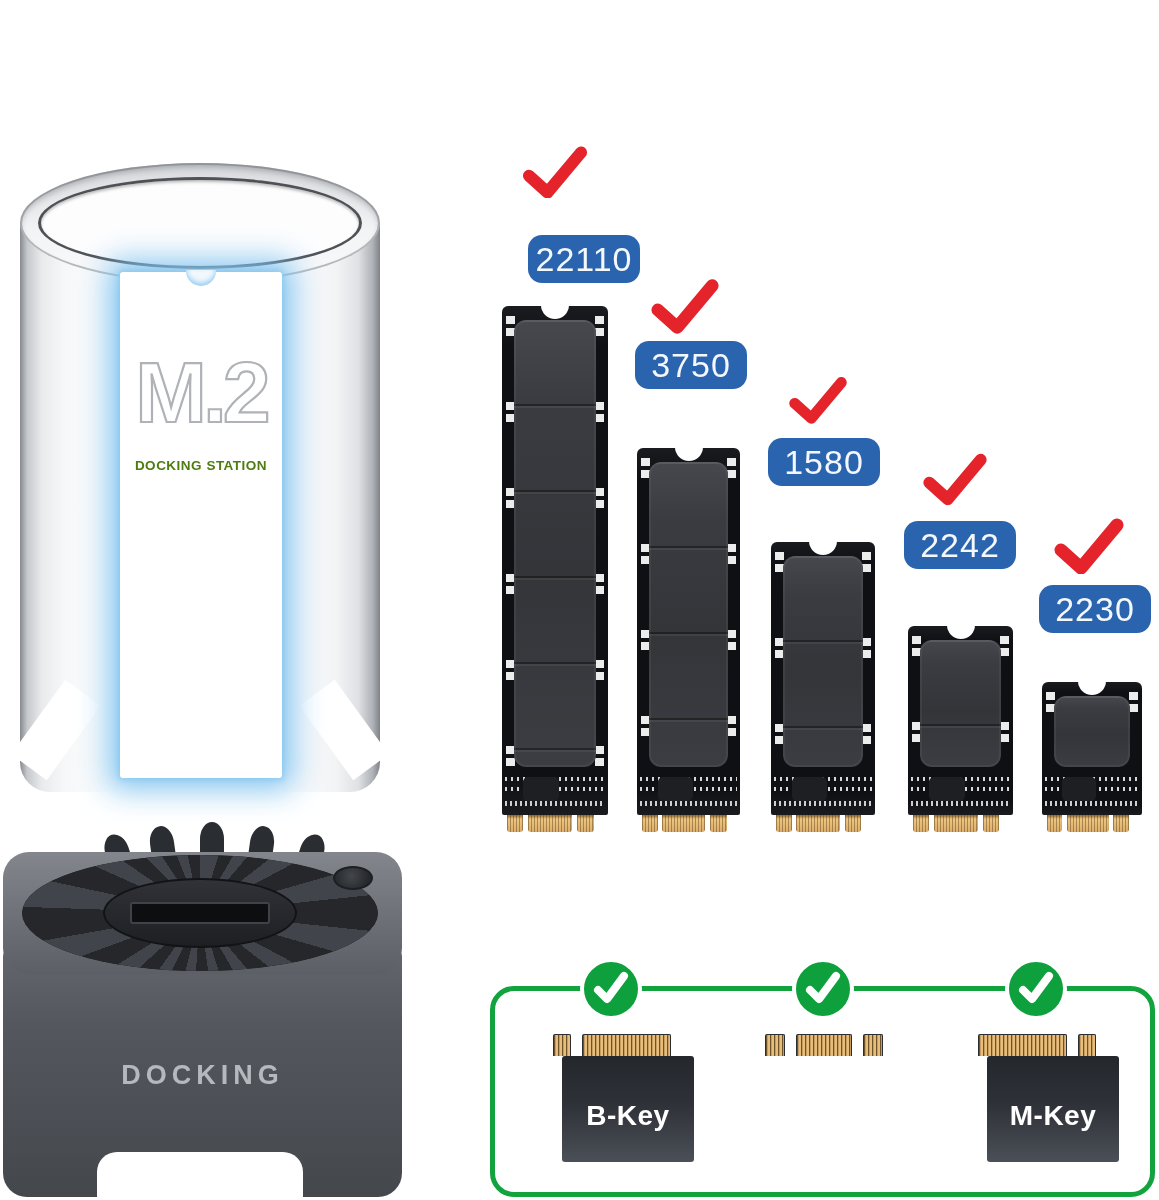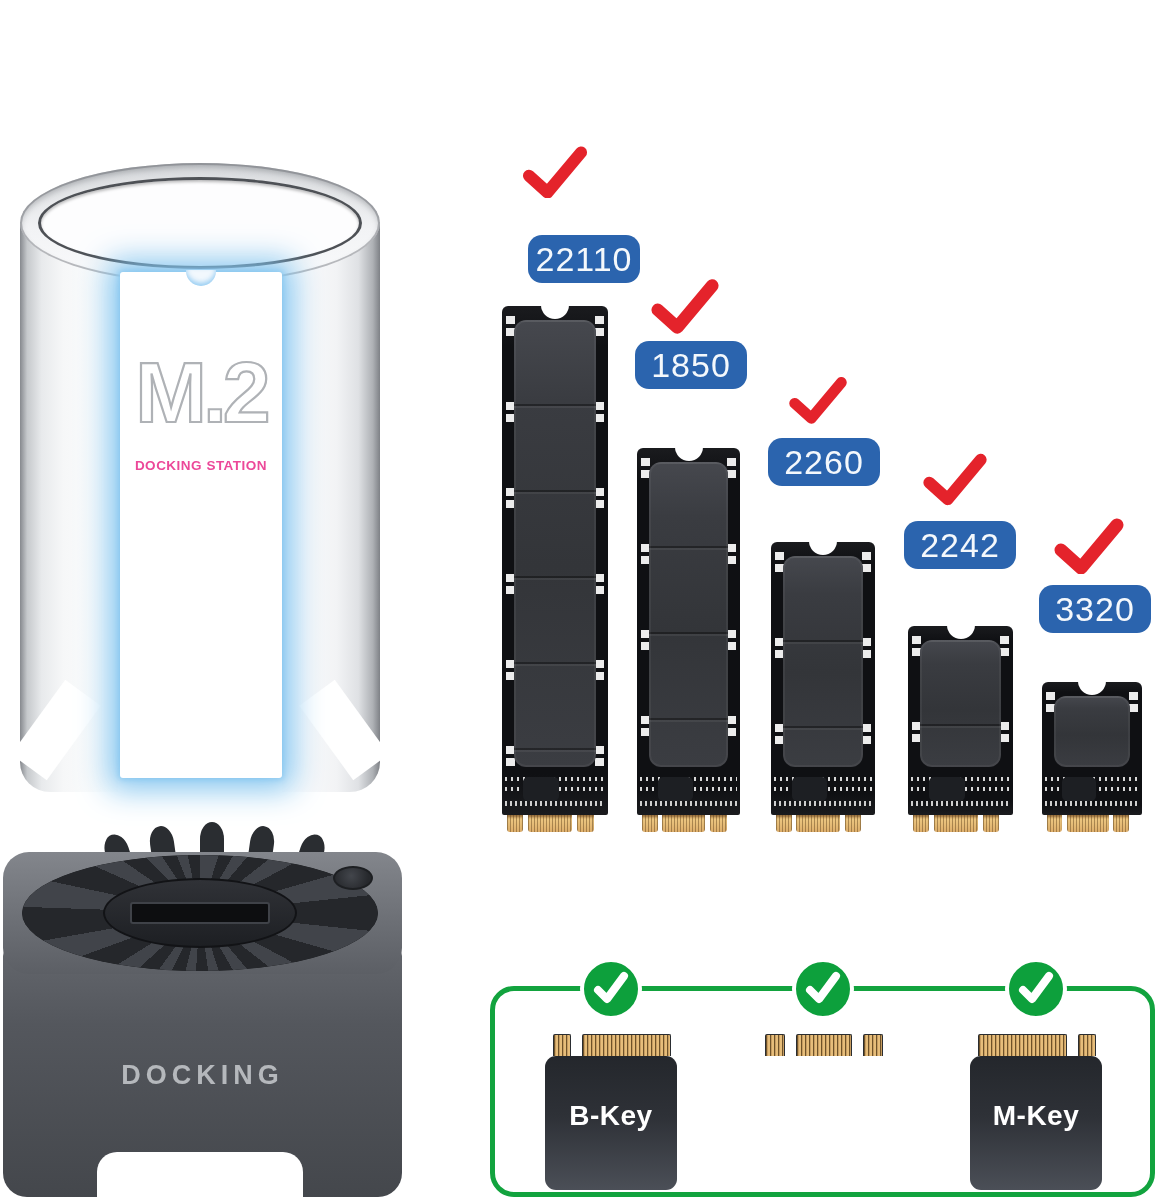--- a/index.html
+++ b/index.html
@@ -22,21 +22,21 @@
     background:#fdfdfe;border:3px solid #4e5156;box-sizing:border-box;
     box-shadow:0 2px 3px rgba(0,0,0,.25) inset;}
   .slot-card{position:absolute;left:120px;top:272px;width:162px;height:506px;background:#ffffff;
     border-radius:3px;
     box-shadow:0 0 30px 12px rgba(127,195,238,.95),0 0 5px 2px rgba(170,215,245,.9);}
   .card-notch{position:absolute;left:50%;top:-2px;transform:translateX(-50%);
     width:30px;height:16px;border-radius:0 0 16px 16px;background:#f2f8fd;
     box-shadow:inset 0 -3px 5px rgba(130,195,240,.8);}
   .m2-svg{position:absolute;left:6px;top:58px;}
   .m2-sub{position:absolute;left:0;top:186px;width:100%;text-align:center;
-    font-size:13.5px;font-weight:bold;color:#ec4899;letter-spacing:.5px;}
+    font-size:13.5px;font-weight:bold;color:#4d7c0f;letter-spacing:.5px;}
   .cut-arch{position:absolute;left:118px;top:738px;width:164px;height:56px;
     background:#ffffff;border-radius:28px 28px 0 0;}
   .cut-slash{position:absolute;width:44px;height:92px;background:#ffffff;}
   .cut-slash.l{left:34px;top:684px;transform:rotate(36deg);}
   .cut-slash.r{left:322px;top:684px;transform:rotate(-36deg);}
 
   
   .base-front{position:absolute;left:3px;top:950px;width:399px;height:247px;
     background:linear-gradient(180deg,#63666c 0%,#54575d 30%,#44474c 100%);
     border-radius:6px 6px 24px 24px;}
@@ -91,22 +91,22 @@
   .tab.l{left:4.5%;width:15.5%;} .tab.c{left:24.5%;width:42%;} .tab.r{left:71%;width:16%;}
 
   
   .badge{position:absolute;width:112px;height:48px;background:#2b64ae;border-radius:14px;
     color:#f4f8fc;font-size:34px;line-height:48px;text-align:center;letter-spacing:1px;}
   .rcheck{position:absolute;}
 
   
   .compat{position:absolute;left:490px;top:986px;width:665px;height:211px;background:#ffffff;
     border:5px solid #12a33e;border-radius:24px;box-sizing:border-box;}
-  .key-body{position:absolute;top:1056px;width:132px;height:134px;border-radius:11px;
-    background:linear-gradient(180deg,#24272c 0%,#2e3137 45%,#4b4f57 100%);}
+  .key-body{position:absolute;top:1056px;width:132px;height:106px;border-radius:3px;
+    background:linear-gradient(180deg,#24272c 0%,#2e3137 45%,#4b4f57 100%);margin-left:17px;}
   .key-label{position:absolute;left:0;top:44px;width:100%;text-align:center;
     color:#ffffff;font-weight:bold;font-size:28px;letter-spacing:.5px;}
   .key-teeth{position:absolute;top:1034px;width:118px;height:22px;}
   .tooth-seg{position:absolute;top:0;height:100%;box-sizing:border-box;
     background-color:#c79d61;
     background-image:repeating-linear-gradient(90deg,#6e5229 0 1px,#c79d61 1px 2.5px,#e6bd7a 2.5px 4px);
     border:1px solid #2a2d31;border-bottom:none;border-radius:2px 2px 0 0;}
   .gcircle{position:absolute;top:958px;width:62px;height:62px;border-radius:50%;
     background:#0da03c;border:4px solid #ffffff;box-sizing:border-box;}
 </style>
@@ -214,24 +214,24 @@
     <div class="ssd-strip"></div>
     <div class="ssd-chip"></div>
     <div class="ssd-conn">
       <div class="tab l"></div>
       <div class="tab c"></div>
       <div class="tab r"></div>
     </div>
   </div>
 
   <div class="badge" style="left:528px;top:203px;margin-top:32px;">22110</div>
-  <div class="badge" style="left:635px;top:341px;">1850</div>
-  <div class="badge" style="left:768px;top:438px;">2260</div>
+  <div class="badge" style="left:635px;top:341px;">3750</div>
+  <div class="badge" style="left:768px;top:438px;">1580</div>
   <div class="badge" style="left:904px;top:521px;">2242</div>
-  <div class="badge" style="left:1039px;top:585px;">3320</div>
+  <div class="badge" style="left:1039px;top:585px;">2230</div>
 
   <svg class="rcheck" style="left:520px;top:146px;" width="70" height="52" viewBox="0 0 72 56">
     <polyline points="8,32 28,50 64,7" fill="none" stroke="#e4232b" stroke-width="13" stroke-linecap="round" stroke-linejoin="round"></polyline>
   </svg>
   <svg class="rcheck" style="left:650px;top:278px;" width="70" height="56" viewBox="0 0 72 56">
     <polyline points="8,32 28,50 64,7" fill="none" stroke="#e4232b" stroke-width="13" stroke-linecap="round" stroke-linejoin="round"></polyline>
   </svg>
   <svg class="rcheck" style="left:788px;top:376px;" width="60" height="48" viewBox="0 0 72 56">
     <polyline points="8,32 28,50 64,7" fill="none" stroke="#e4232b" stroke-width="13" stroke-linecap="round" stroke-linejoin="round"></polyline>
   </svg>

